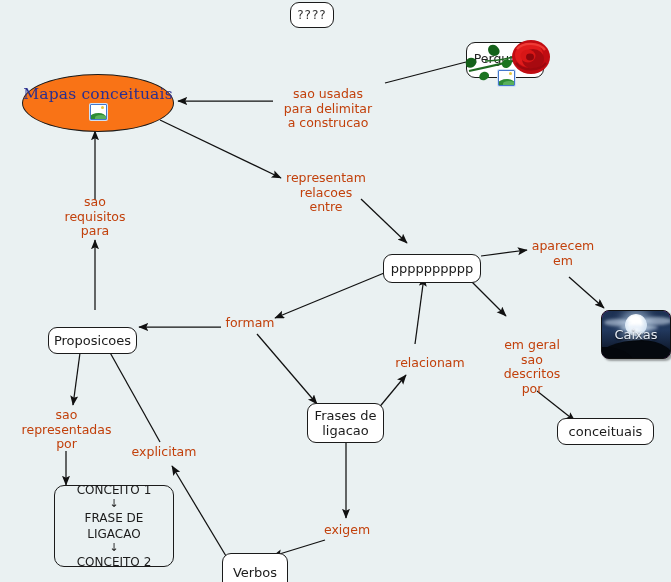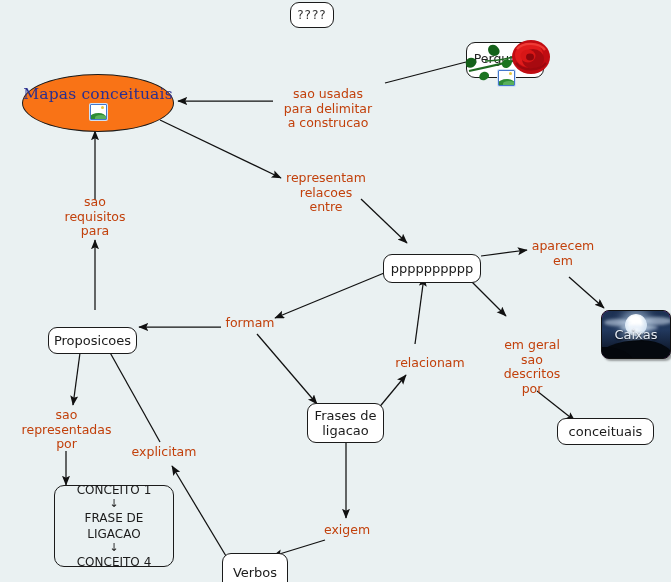--- a/index.html
+++ b/index.html
@@ -302,21 +302,21 @@
 
   <div class="node" style="left:222px; top:553px; width:66px; height:38px;">
     <span>Verbos</span>
   </div>
 
   <div class="node concept-box" style="left:6px; top:485px; width:120px; height:82px;margin-left:48px;">
     <span>CONCEITO 1</span>
     <span class="arrow-down">↓</span>
     <span>FRASE DE LIGACAO</span>
     <span class="arrow-down">↓</span>
-    <span>CONCEITO 4</span>
+    <span>CONCEITO 2</span>
   </div>
 
   <div class="label" style="left:272px; top:87px; width:112px;">sao usadas
 para delimitar
 a construcao</div>
 
   <div class="label" style="left:280px; top:171px; width:92px;">representam
 relacoes
 entre</div>
 

